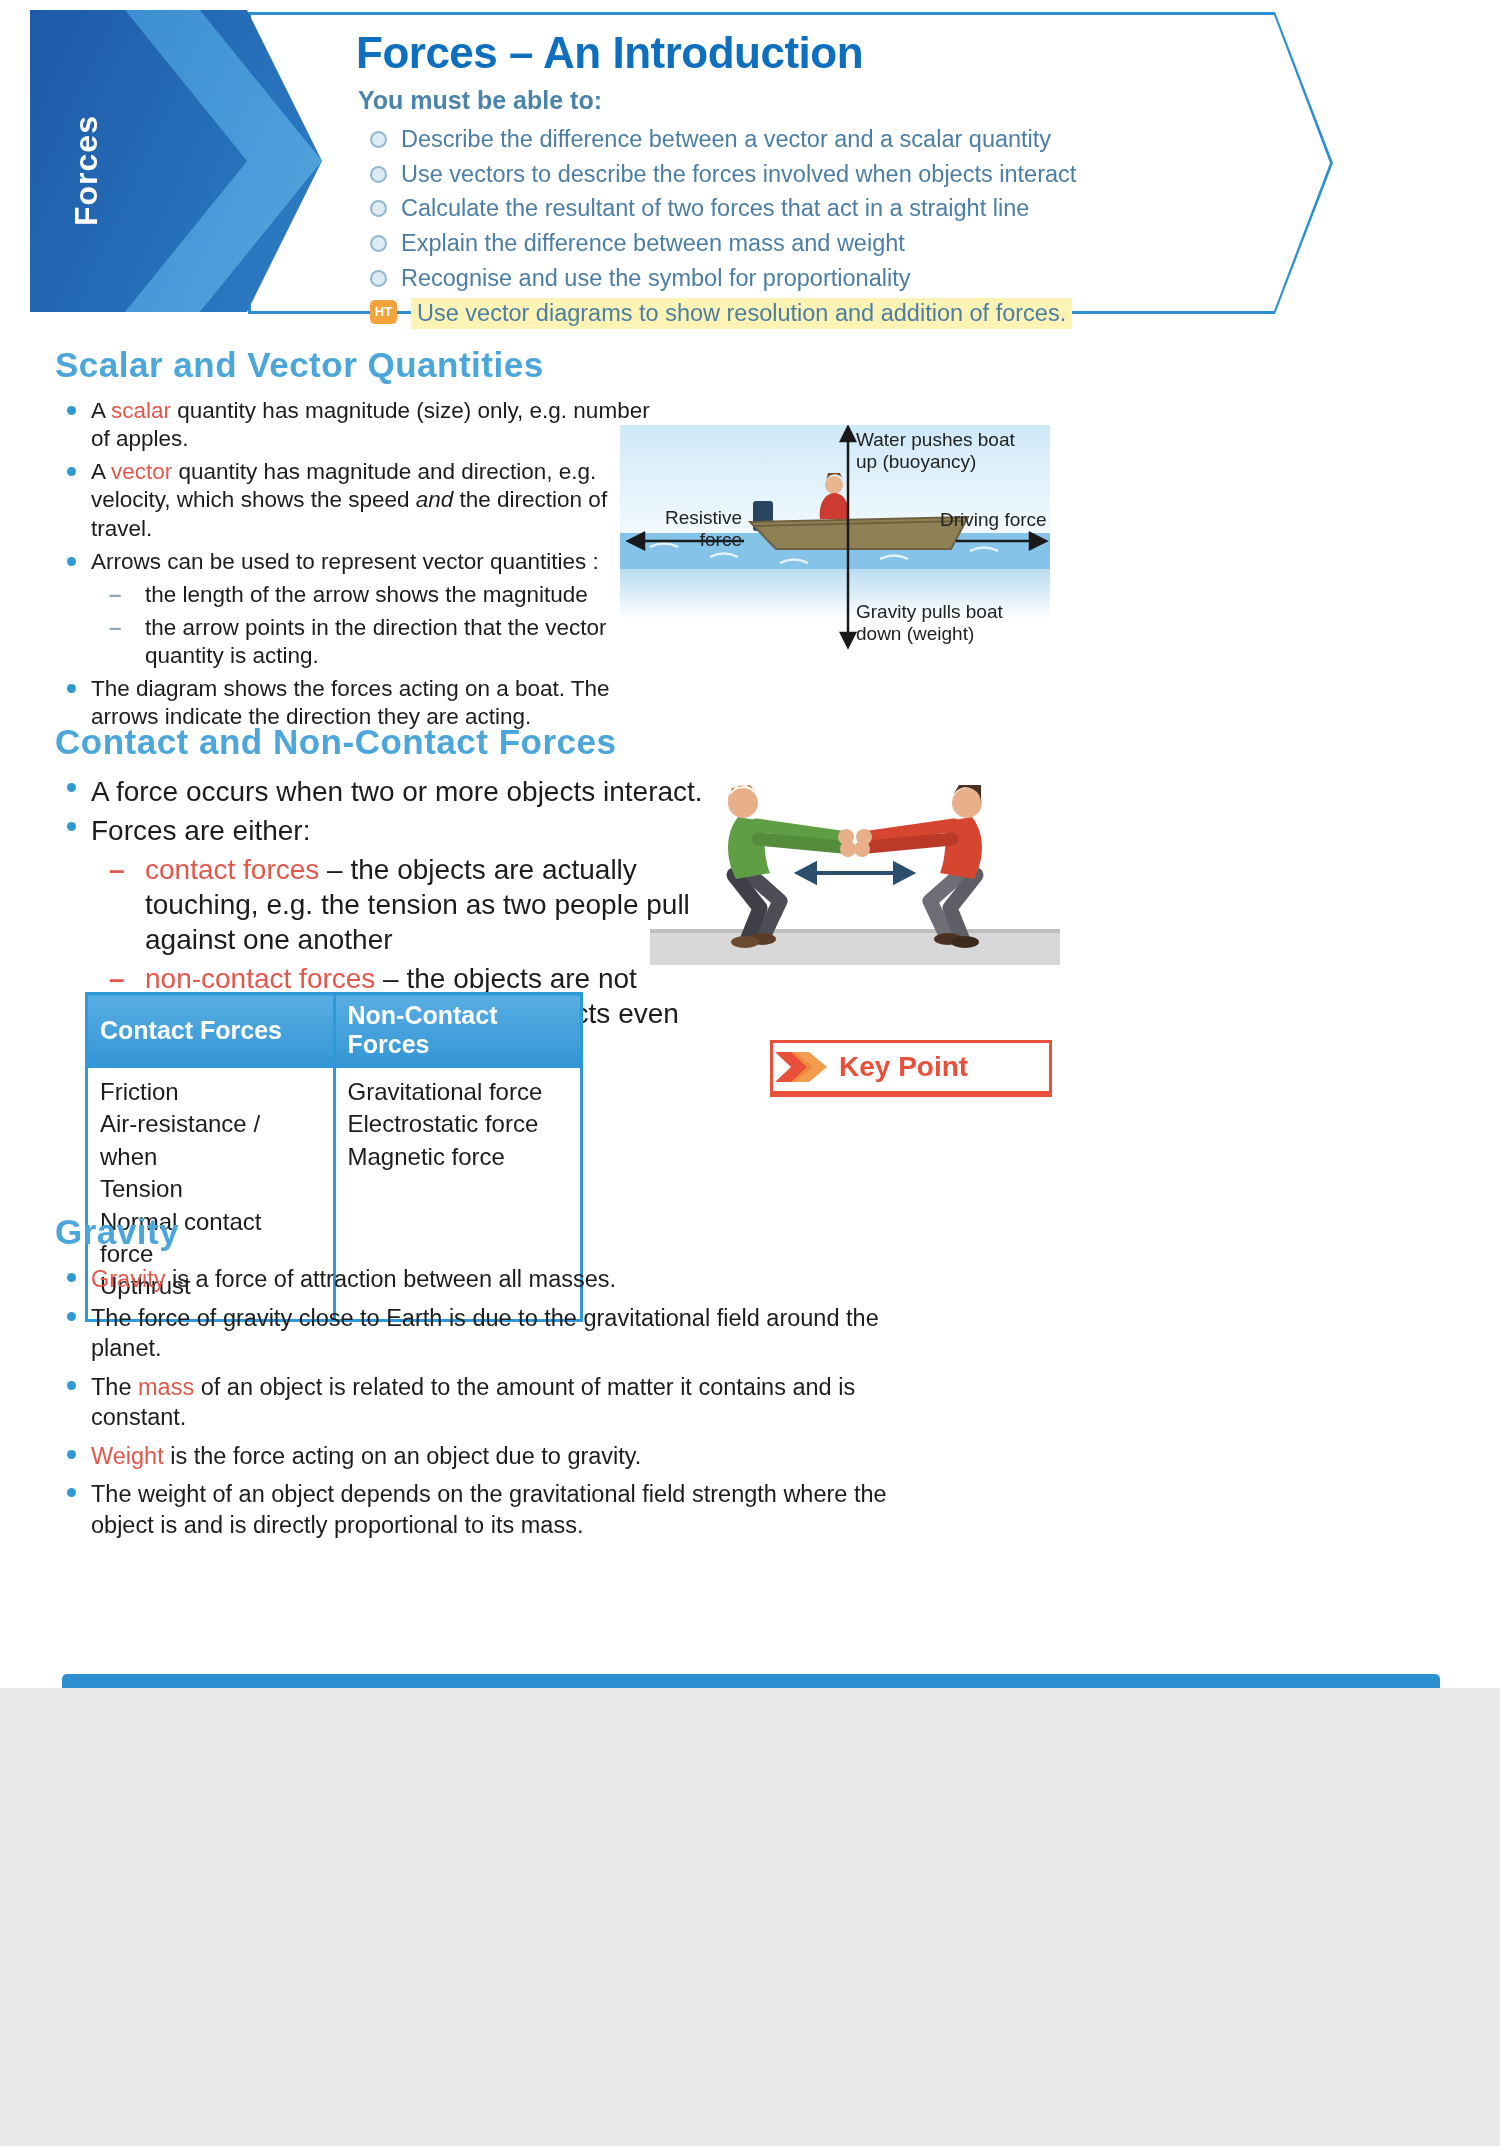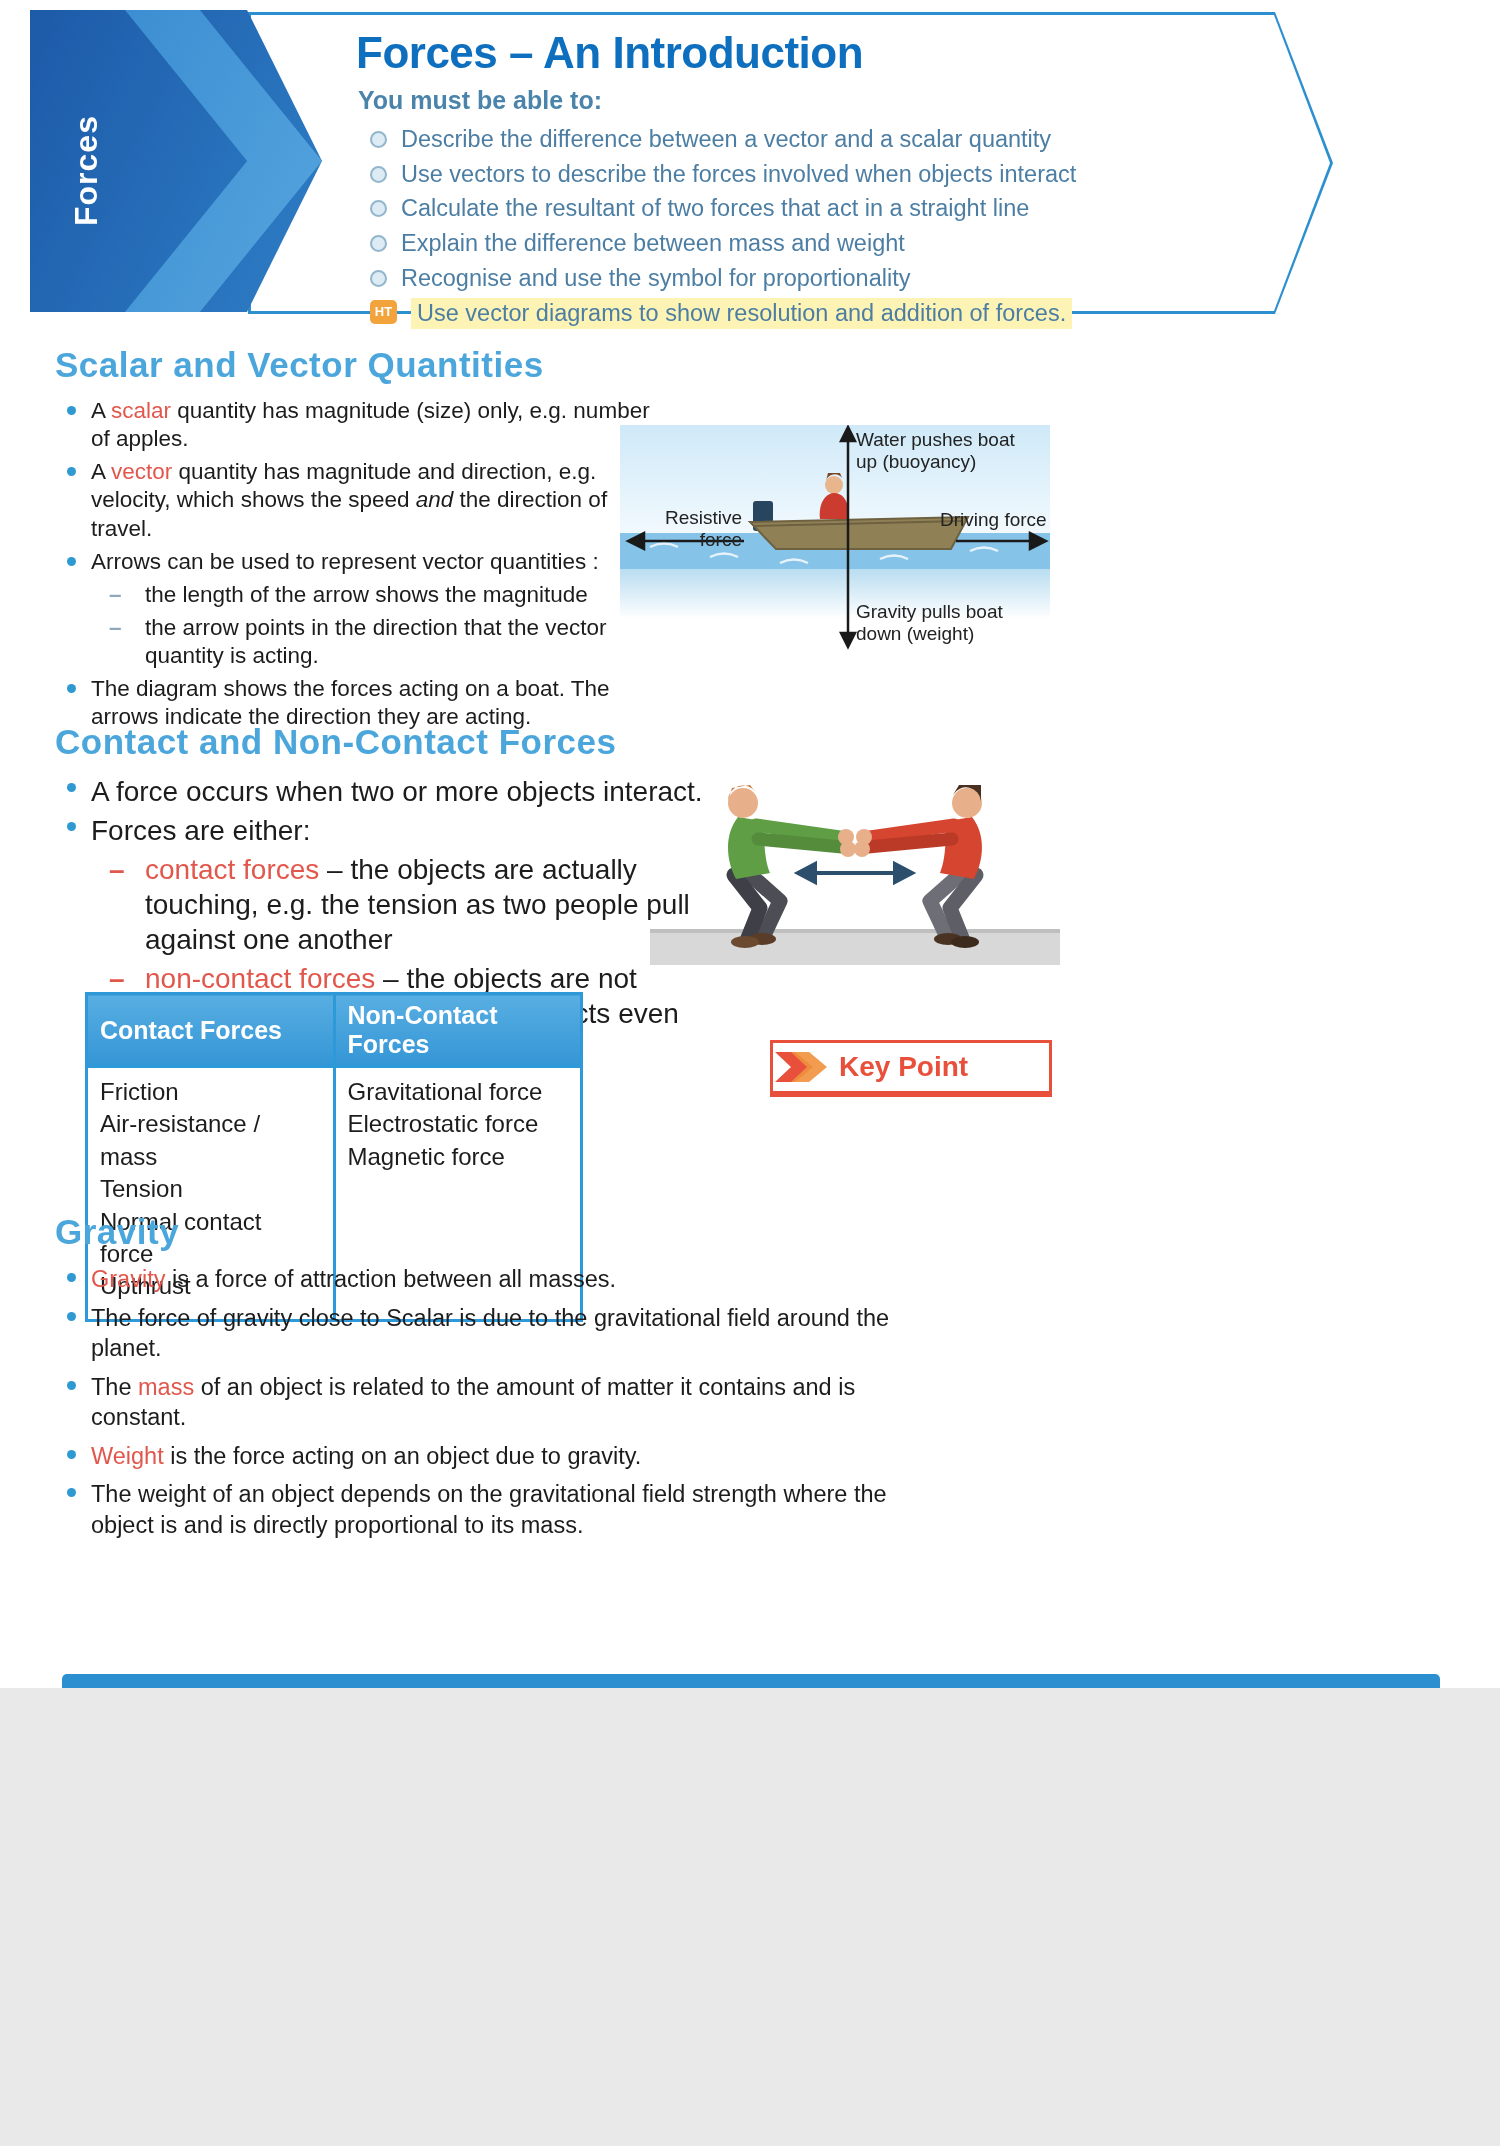--- a/index.html
+++ b/index.html
@@ -252,21 +252,21 @@
     <thead>
       <tr>
         <th>Contact Forces</th>
         <th>Non-Contact Forces</th>
       </tr>
     </thead>
     <tbody>
       <tr>
         <td>
           <div>Friction</div>
-          <div>Air-resistance / mass</div>
+          <div>Air-resistance / when</div>
           <div>Tension</div>
           <div>Normal contact force</div>
           <div>Upthrust</div>
         </td>
         <td>
           <div>Gravitational force</div>
           <div>Electrostatic force</div>
           <div>Magnetic force</div>
         </td>
       </tr>
@@ -281,21 +281,21 @@
       </svg>
       <span class="kp-title">Key Point</span>
     </div>
   </aside>
 
   <section class="sec sec-gravity">
     <h2 class="sec-h">Gravity</h2>
     <div class="b">
       <span class="kw">Gravity</span><span> is a force of attraction between all masses.</span>
     </div>
-    <div class="b">The force of gravity close to Scalar is due to the gravitational field around the planet.</div>
+    <div class="b">The force of gravity close to Earth is due to the gravitational field around the planet.</div>
     <div class="b">
       <span>The </span><span class="kw">mass</span><span> of an object is related to the amount of matter it contains and is constant.</span>
     </div>
     <div class="b">
       <span class="kw">Weight</span><span> is the force acting on an object due to gravity.</span>
     </div>
     <div class="b">The weight of an object depends on the gravitational field strength where the object is and is directly proportional to its mass.</div>
   </section>
 
   <div class="footer">

